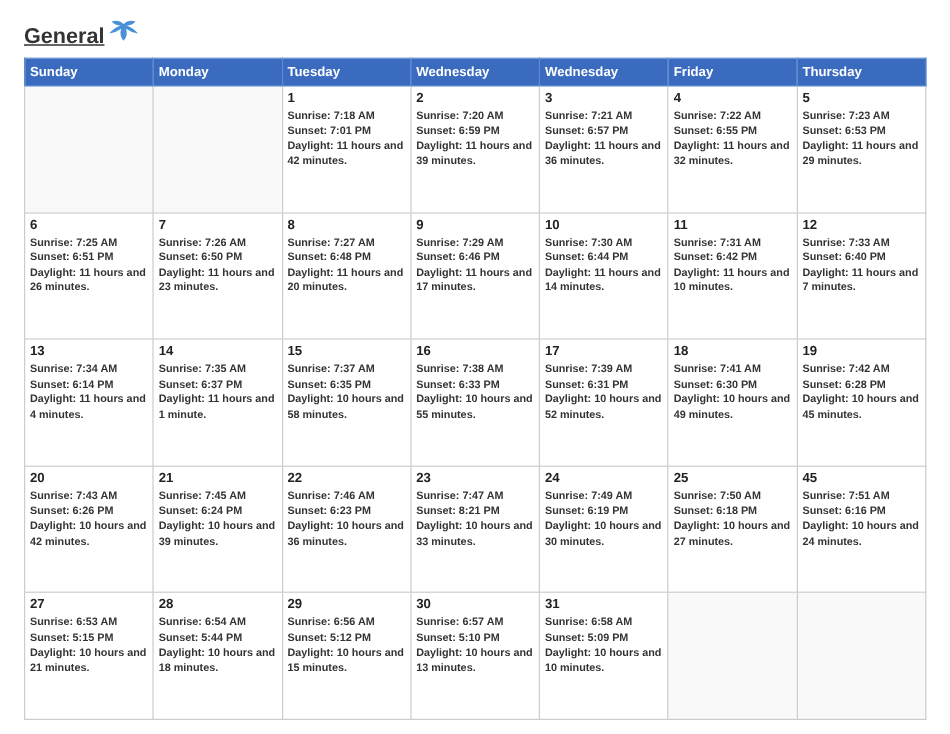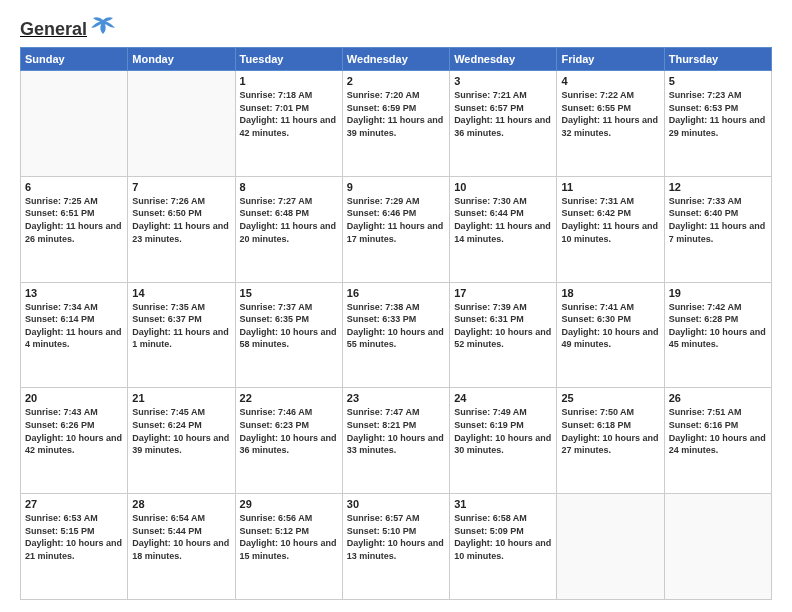--- a/index.html
+++ b/index.html
@@ -308,21 +308,21 @@
 and 30 minutes.</div>
           </td>
           <td>
             <span class="day-num">25</span>
             <div class="cell-info">Sunrise: 7:50 AM
 Sunset: 6:18 PM
 Daylight: 10 hours
 and 27 minutes.</div>
           </td>
           <td>
-            <span class="day-num">26</span>
+            <span class="day-num">45</span>
             <div class="cell-info">Sunrise: 7:51 AM
 Sunset: 6:16 PM
 Daylight: 10 hours
 and 24 minutes.</div>
           </td>
         </tr>
         <tr>
           <td>
             <span class="day-num">27</span>
             <div class="cell-info">Sunrise: 6:53 AM

